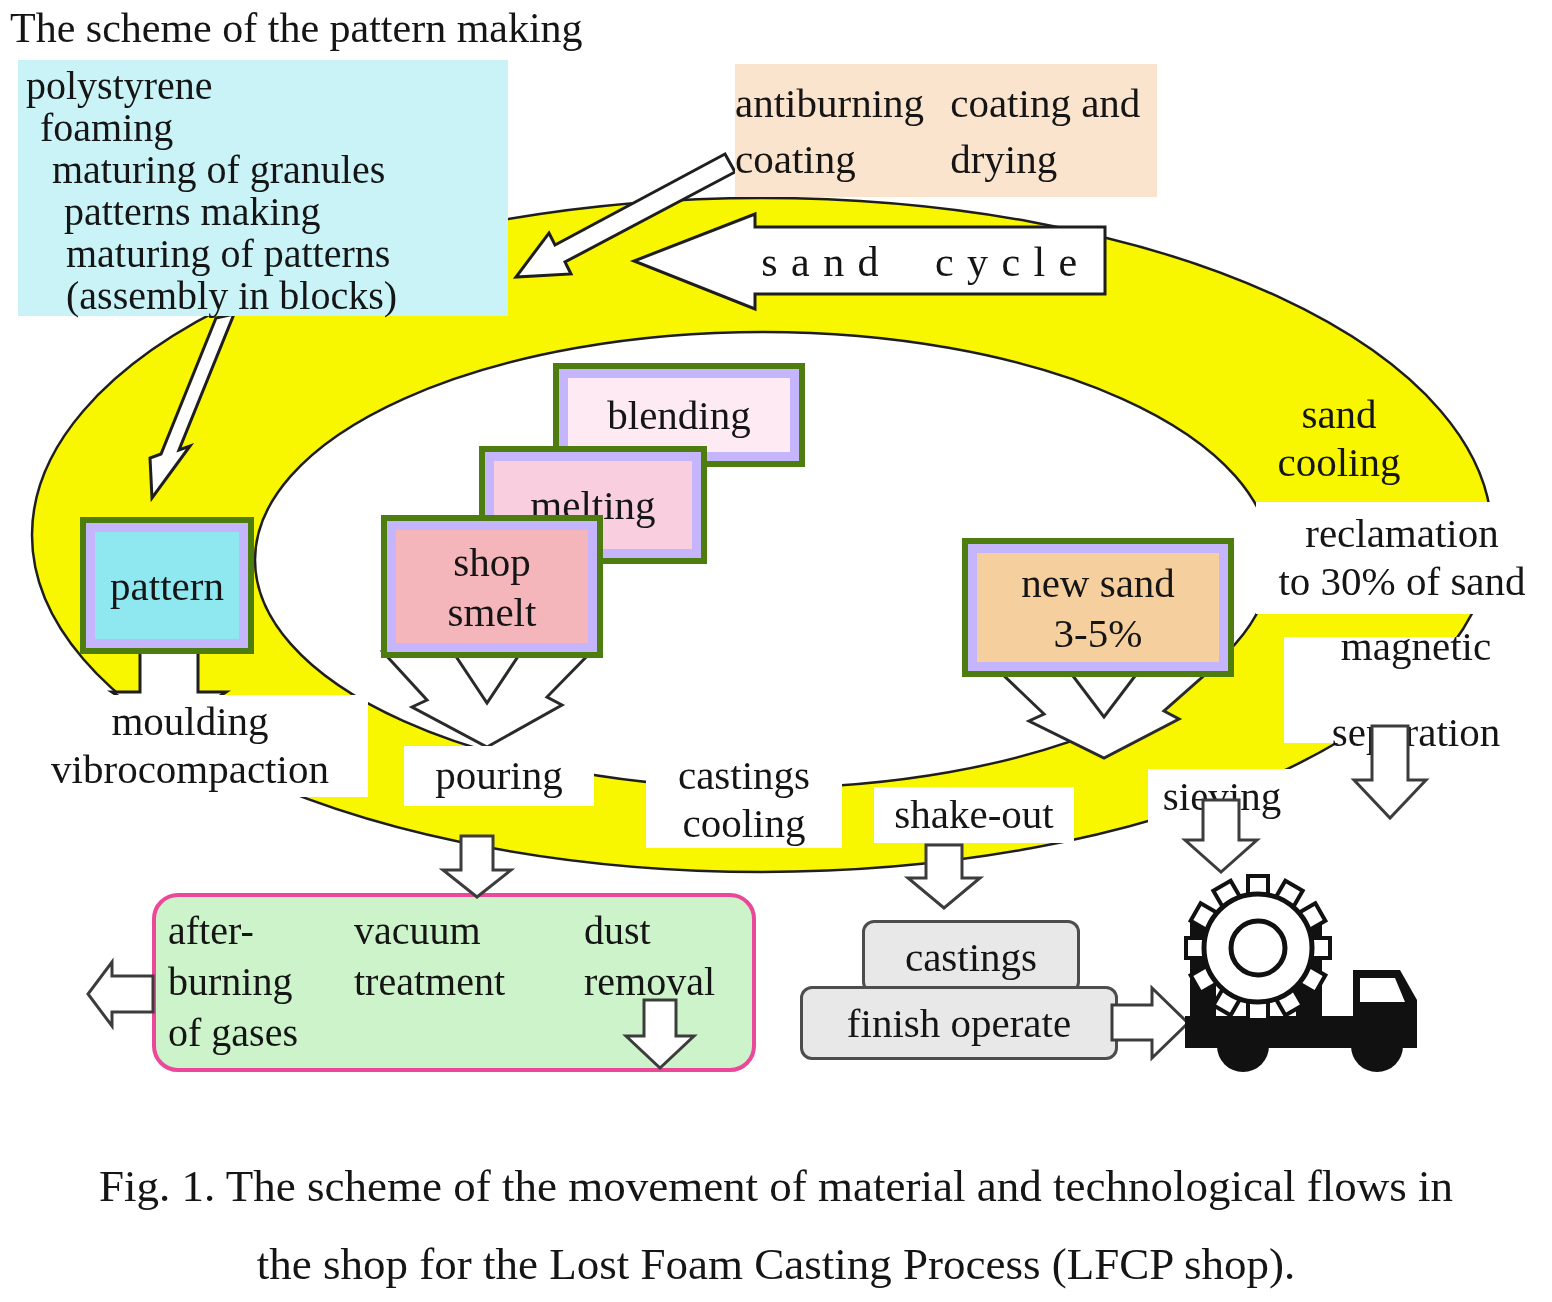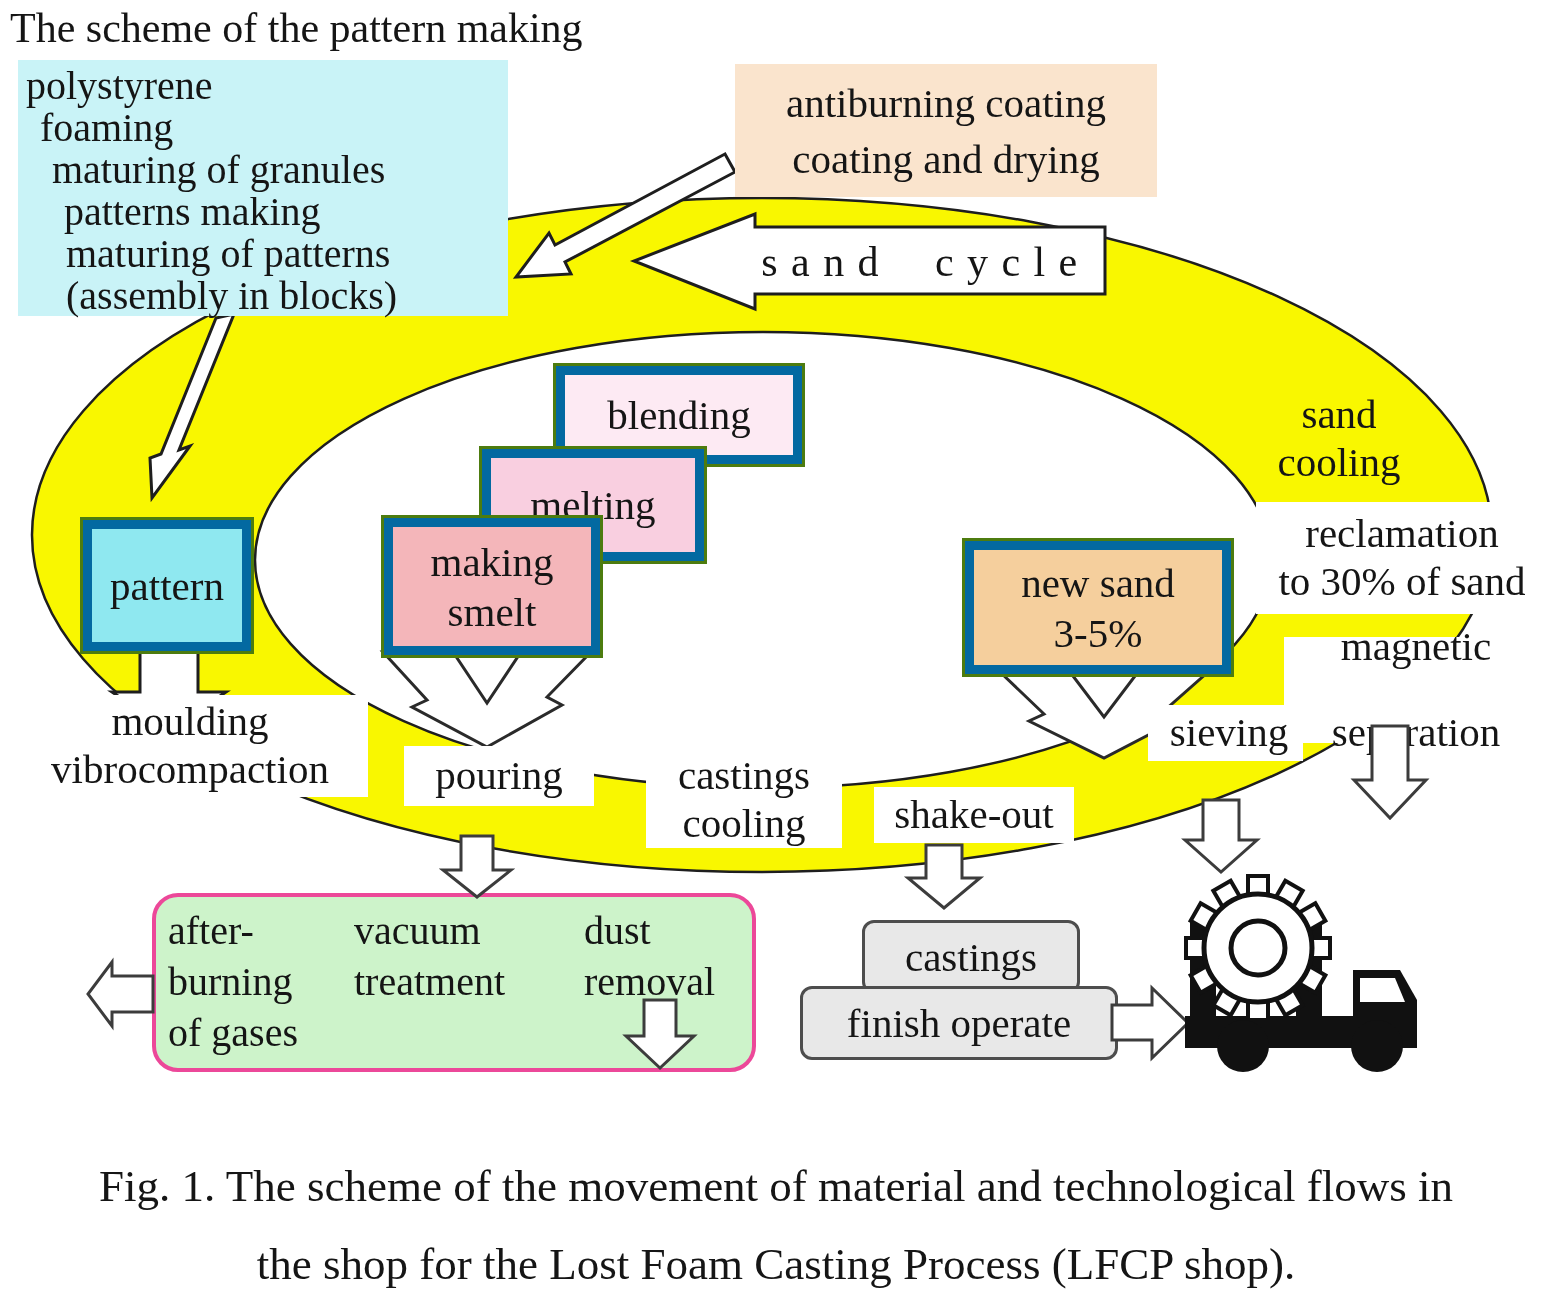--- a/index.html
+++ b/index.html
@@ -15,24 +15,24 @@
   .caption{left:0;width:1552px;text-align:center;font-size:45px;}
   #cap1{top:1160px;} #cap2{top:1238px;}
   
   #cyan-panel{left:18px;top:60px;width:490px;height:256px;background:var(--cyan_panel);
               font-size:40px;line-height:42px;padding-top:5px;box-sizing:border-box;}
   #cyan-panel div{white-space:nowrap;}
   .ind0{padding-left:8px;} .ind1{padding-left:22px;} .ind2{padding-left:34px;}
   .ind3{padding-left:46px;} .ind4{padding-left:48px;} .ind5{padding-left:48px;}
   
   #coating-panel{left:735px;top:64px;width:422px;height:133px;background:var(--peach_panel);
-                 display:flex;flex-direction:column;justify-content:center;align-items:center;
+                 display:flex;flex-direction:row;justify-content:center;align-items:center;
                  font-size:41px;line-height:56px;}
   
-  .procbox{position:absolute;background:#0369a1;border:3px solid #4d7c0f;box-sizing:border-box;}
+  .procbox{position:absolute;background:#c4b5fd;border:6px solid #4d7c0f;box-sizing:border-box;}
   .procbox .fill{position:absolute;left:9px;top:9px;right:9px;bottom:9px;
                  display:flex;flex-direction:column;align-items:center;justify-content:center;
                  font-size:41px;line-height:50px;}
   #box-blending{left:553px;top:363px;width:252px;height:104px;z-index:3;}
   #box-blending .fill{background:var(--pink_light);}
   #box-melting{left:479px;top:446px;width:228px;height:118px;z-index:4;}
   #box-melting .fill{background:var(--pink_mid);}
   #box-metal{left:381px;top:515px;width:222px;height:143px;z-index:5;}
   #box-metal .fill{background:var(--salmon);}
   #box-pattern{left:80px;top:517px;width:174px;height:137px;z-index:5;}
@@ -43,21 +43,21 @@
   #sandcycle-text{left:748px;top:233px;width:356px;height:58px;display:flex;align-items:center;
                   justify-content:center;font-size:42px;letter-spacing:0.32em;word-spacing:0.45em;z-index:6;}
   
   #lbl-sandcooling{left:1248px;top:390px;width:182px;height:98px;z-index:6;}
   #lbl-reclamation{left:1256px;top:502px;width:292px;height:112px;z-index:6;}
   #lbl-magnetic{left:1284px;top:637px;width:264px;height:106px;z-index:6;gap:38px;}
   #lbl-mould{left:12px;top:695px;width:356px;height:102px;z-index:6;}
   #lbl-pouring{left:404px;top:746px;width:190px;height:60px;z-index:6;}
   #lbl-castcool{left:646px;top:752px;width:196px;height:96px;z-index:6;}
   #lbl-shakeout{left:874px;top:787px;width:200px;height:56px;z-index:6;}
-  #lbl-sieving{left:1148px;top:705px;width:148px;height:56px;z-index:6;padding-left:7px;}
+  #lbl-sieving{left:1148px;top:769px;width:148px;height:56px;z-index:6;}
   
   #green-box{left:152px;top:893px;width:604px;height:179px;background:var(--green_panel);
              border:4px solid #ec4899;border-radius:26px;box-sizing:border-box;z-index:2;}
   .gcol{position:absolute;font-size:40px;line-height:51px;white-space:nowrap;}
   #gcol1{left:12px;top:8px;} #gcol2{left:198px;top:8px;} #gcol3{left:428px;top:8px;}
   
   .graybox{position:absolute;background:var(--gray_panel);border:3px solid #4d4d4d;border-radius:12px;
            display:flex;align-items:center;justify-content:center;font-size:41px;z-index:2;}
   #box-castings{left:862px;top:920px;width:212px;height:68px;}
   #box-finish{left:800px;top:986px;width:312px;height:68px;}
@@ -109,21 +109,21 @@
         <span>blending</span>
       </div>
   </div>
   <div id="box-melting" class="procbox">
     <div class="fill">
         <span>melting</span>
       </div>
   </div>
   <div id="box-metal" class="procbox">
     <div class="fill">
-      <span>making</span>
+      <span>shop</span>
       <span>smelt</span>
     </div>
   </div>
   <div id="box-pattern" class="procbox">
     <div class="fill">
         <span>pattern</span>
       </div>
   </div>
   <div id="box-newsand" class="procbox">
     <div class="fill">

